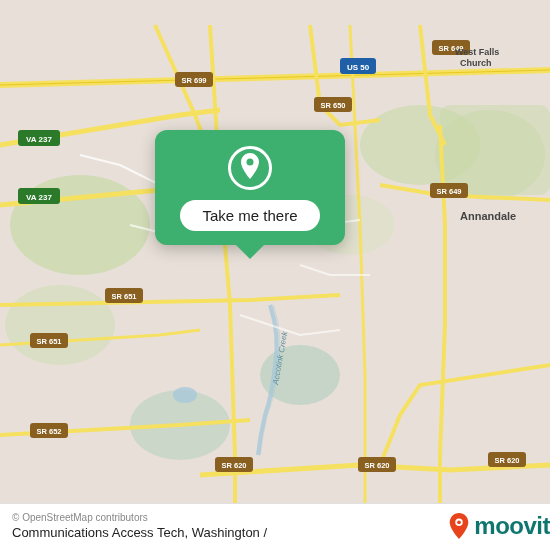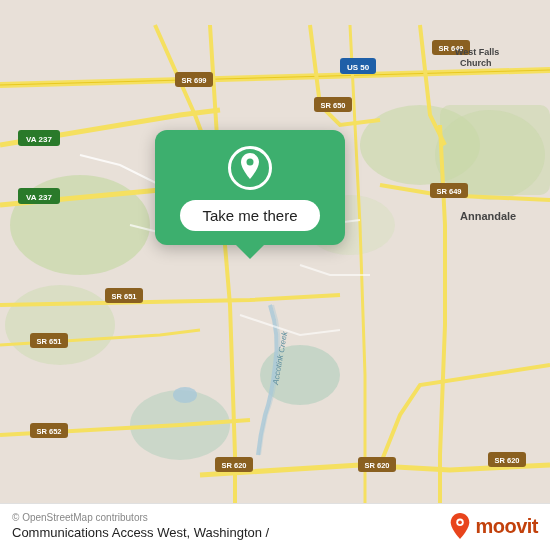--- a/index.html
+++ b/index.html
@@ -19,21 +19,21 @@
       overflow: hidden;
     }
 
     
     .bottom-bar {
       position: absolute;
       bottom: 0;
       left: 0;
       width: 100%;
       background: white;
-      padding: 8px 12px 10px 12px;
+      padding: 8px 0 10px 12px;
       border-top: 1px solid #e0e0e0;
       display: flex;
       align-items: center;
       justify-content: space-between;
       z-index: 10;
     }
 
     .bottom-left {
       display: flex;
       flex-direction: column;
@@ -56,23 +56,23 @@
       align-items: center;
       gap: 4px;
     }
 
     .moovit-pin {
       width: 22px;
       height: 26px;
     }
 
     .moovit-text {
-      font-size: 20px;
+      font-size: 24px;
       font-weight: bold;
-      color: #c2410c;
+      color: #0f766e;
       letter-spacing: -0.5px;
     }
 
     
     .popup-card {
       position: absolute;
       top: 130px;
       left: 155px;
       width: 190px;
       background: #3daf6e;
@@ -250,21 +250,21 @@
           <circle cx="11" cy="9" r="3.5" fill="#3daf6e"></circle>
         </svg>
       </span>
     </div>
     <button class="popup-btn">Take me there</button>
   </div>
 
   <div class="bottom-bar">
     <div class="bottom-left">
       <span class="copyright-text">© OpenStreetMap contributors</span>
-      <span class="location-title">Communications Access West, Washington /</span>
+      <span class="location-title">Communications Access Tech, Washington /</span>
     </div>
     <div class="moovit-logo">
       <svg class="moovit-pin" viewBox="0 0 22 28" fill="none" xmlns="http://www.w3.org/2000/svg">
         <path d="M11 0C5.48 0 1 4.48 1 10c0 7.5 10 18 10 18S21 17.5 21 10C21 4.48 16.52 0 11 0z" fill="#e8441c"></path>
         <circle cx="11" cy="10" r="4" fill="white"></circle>
         <circle cx="11" cy="10" r="2" fill="#e8441c"></circle>
       </svg>
       <span class="moovit-text">moovit</span>
     </div>
   </div>

